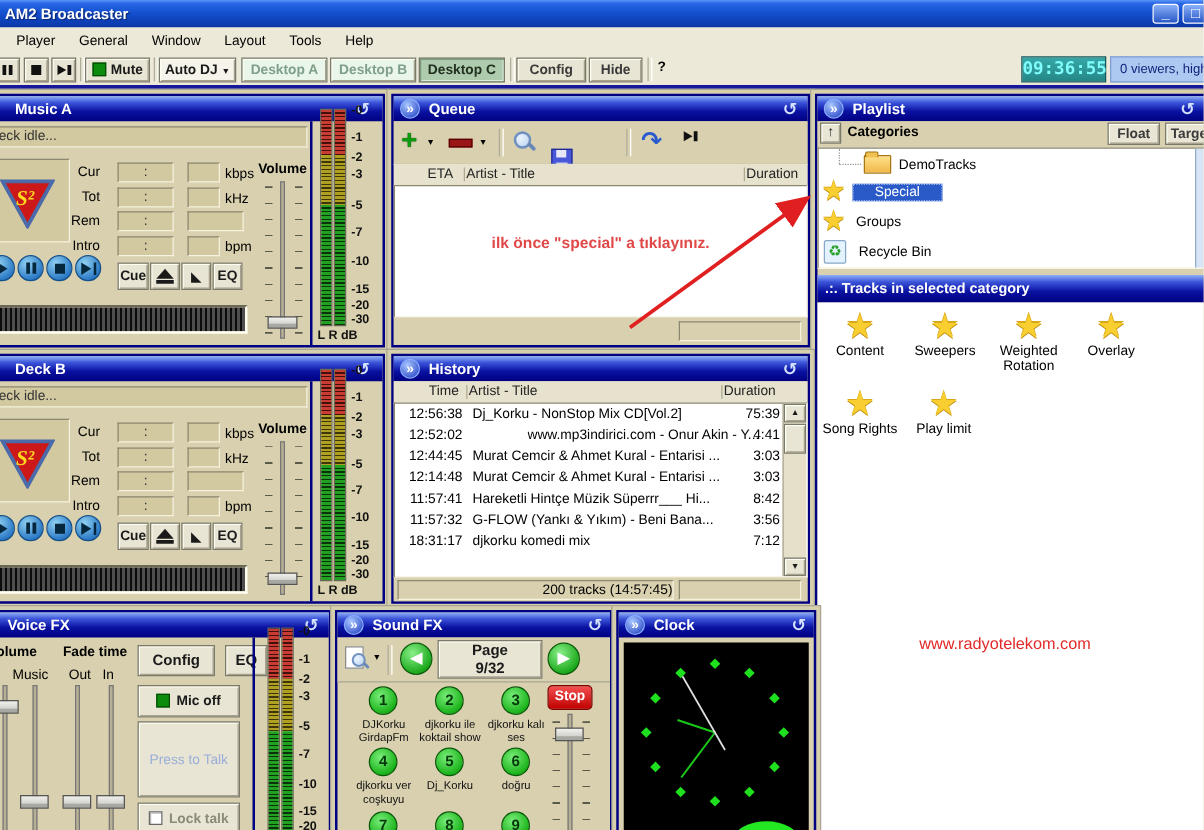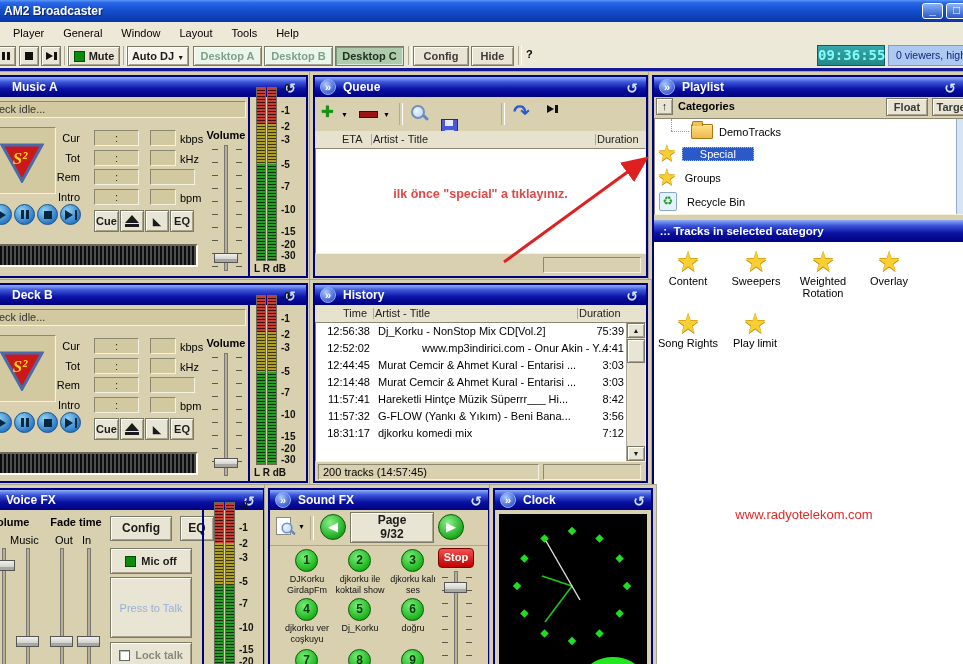--- a/index.html
+++ b/index.html
@@ -447,21 +447,21 @@
         <span style="position:absolute;left:62px;width:242px;white-space:nowrap;overflow:hidden;">djkorku komedi mix</span>
         <span style="position:absolute;left:258px;width:50px;text-align:right;">7:12</span>
       </div>
       <div class="abs" style="right:0;top:0;bottom:0;width:18px;background:#e6e0ca;border-left:1px solid #a9a593;">
         <div class="btn" style="height:15px;line-height:13px;font-size:7px;">▲</div>
         <div class="btn" style="height:24px;margin-top:1px;"></div>
         <div class="btn" style="height:15px;line-height:13px;font-size:7px;position:absolute;bottom:0;left:0;right:0;">▼</div>
       </div>
     </div>
     <div class="abs" style="left:0;top:177px;right:0;height:19px;background:#d8d0ae;">
-      <div class="abs sunken" style="left:3px;top:2px;width:221px;height:16px;line-height:14px;padding-left:4px;background:#d8d0ae;">200 tracks (14:57:45)</div>
+      <div class="abs sunken" style="left:3px;top:2px;width:221px;height:16px;line-height:14px;padding-left:4px;background:#d8d0ae;text-align:right;">200 tracks (14:57:45)</div>
       <div class="abs sunken" style="left:228px;top:2px;width:98px;height:16px;background:#d8d0ae;"></div>
     </div>
   </div>
 
   <div class="panel" style="left:-78px;top:488px;width:343px;height:182px;">
     <div class="abs ptitle">
       <span class="abs" style="left:82px;">Voice FX</span>
       <span class="abs rot" style="right:8px;">↺</span>
     </div>
     <span class="abs" style="left:58px;top:26px;width:56px;text-align:center;font-weight:bold;">Volume</span>

